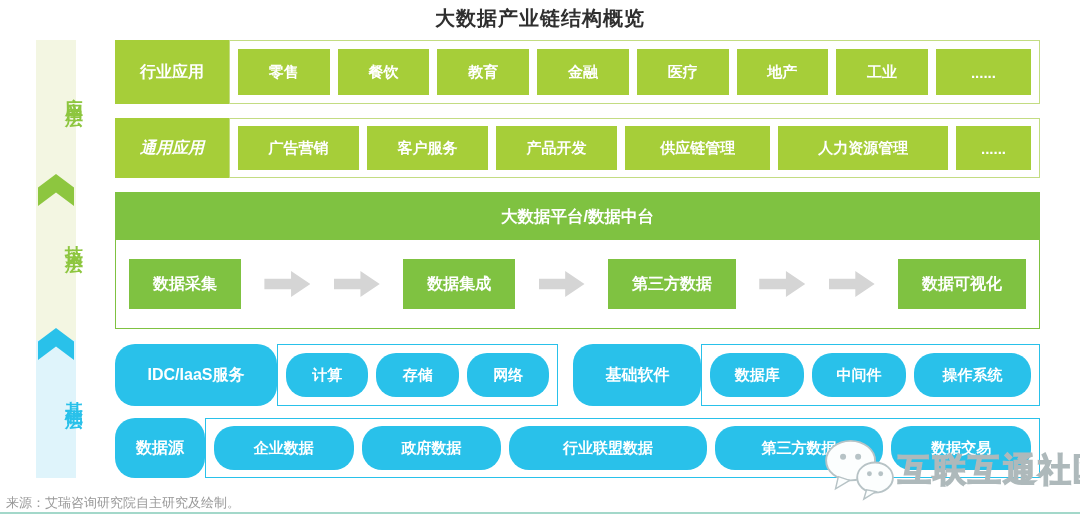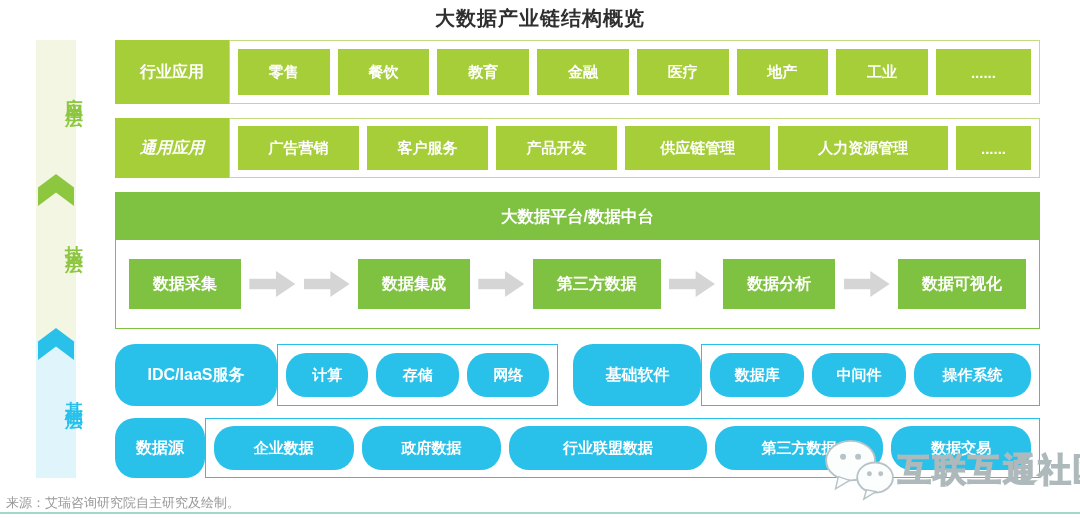--- a/index.html
+++ b/index.html
@@ -126,21 +126,20 @@
   <div class="row row3">
     <div class="banner">大数据平台/数据中台</div>
     <div class="flow">
         <div class="fbox">数据采集</div>
         <div class="farrow"></div>
         <div class="farrow"></div>
         <div class="fbox">数据集成</div>
         <div class="farrow"></div>
         <div class="fbox">第三方数据</div>
         <div class="farrow"></div>
-        <div class="fbox">数据分析</div>
         <div class="farrow"></div>
         <div class="fbox">数据可视化</div>
       </div>
   </div>
 
   <div class="row row4">
     <div class="group groupA">
       <div class="bigbox cyan">IDC/IaaS服务</div>
       <div class="items b-cyan">
           <div class="box cyan" style="flex-grow: 4; flex-basis: 0px;">计算</div>

